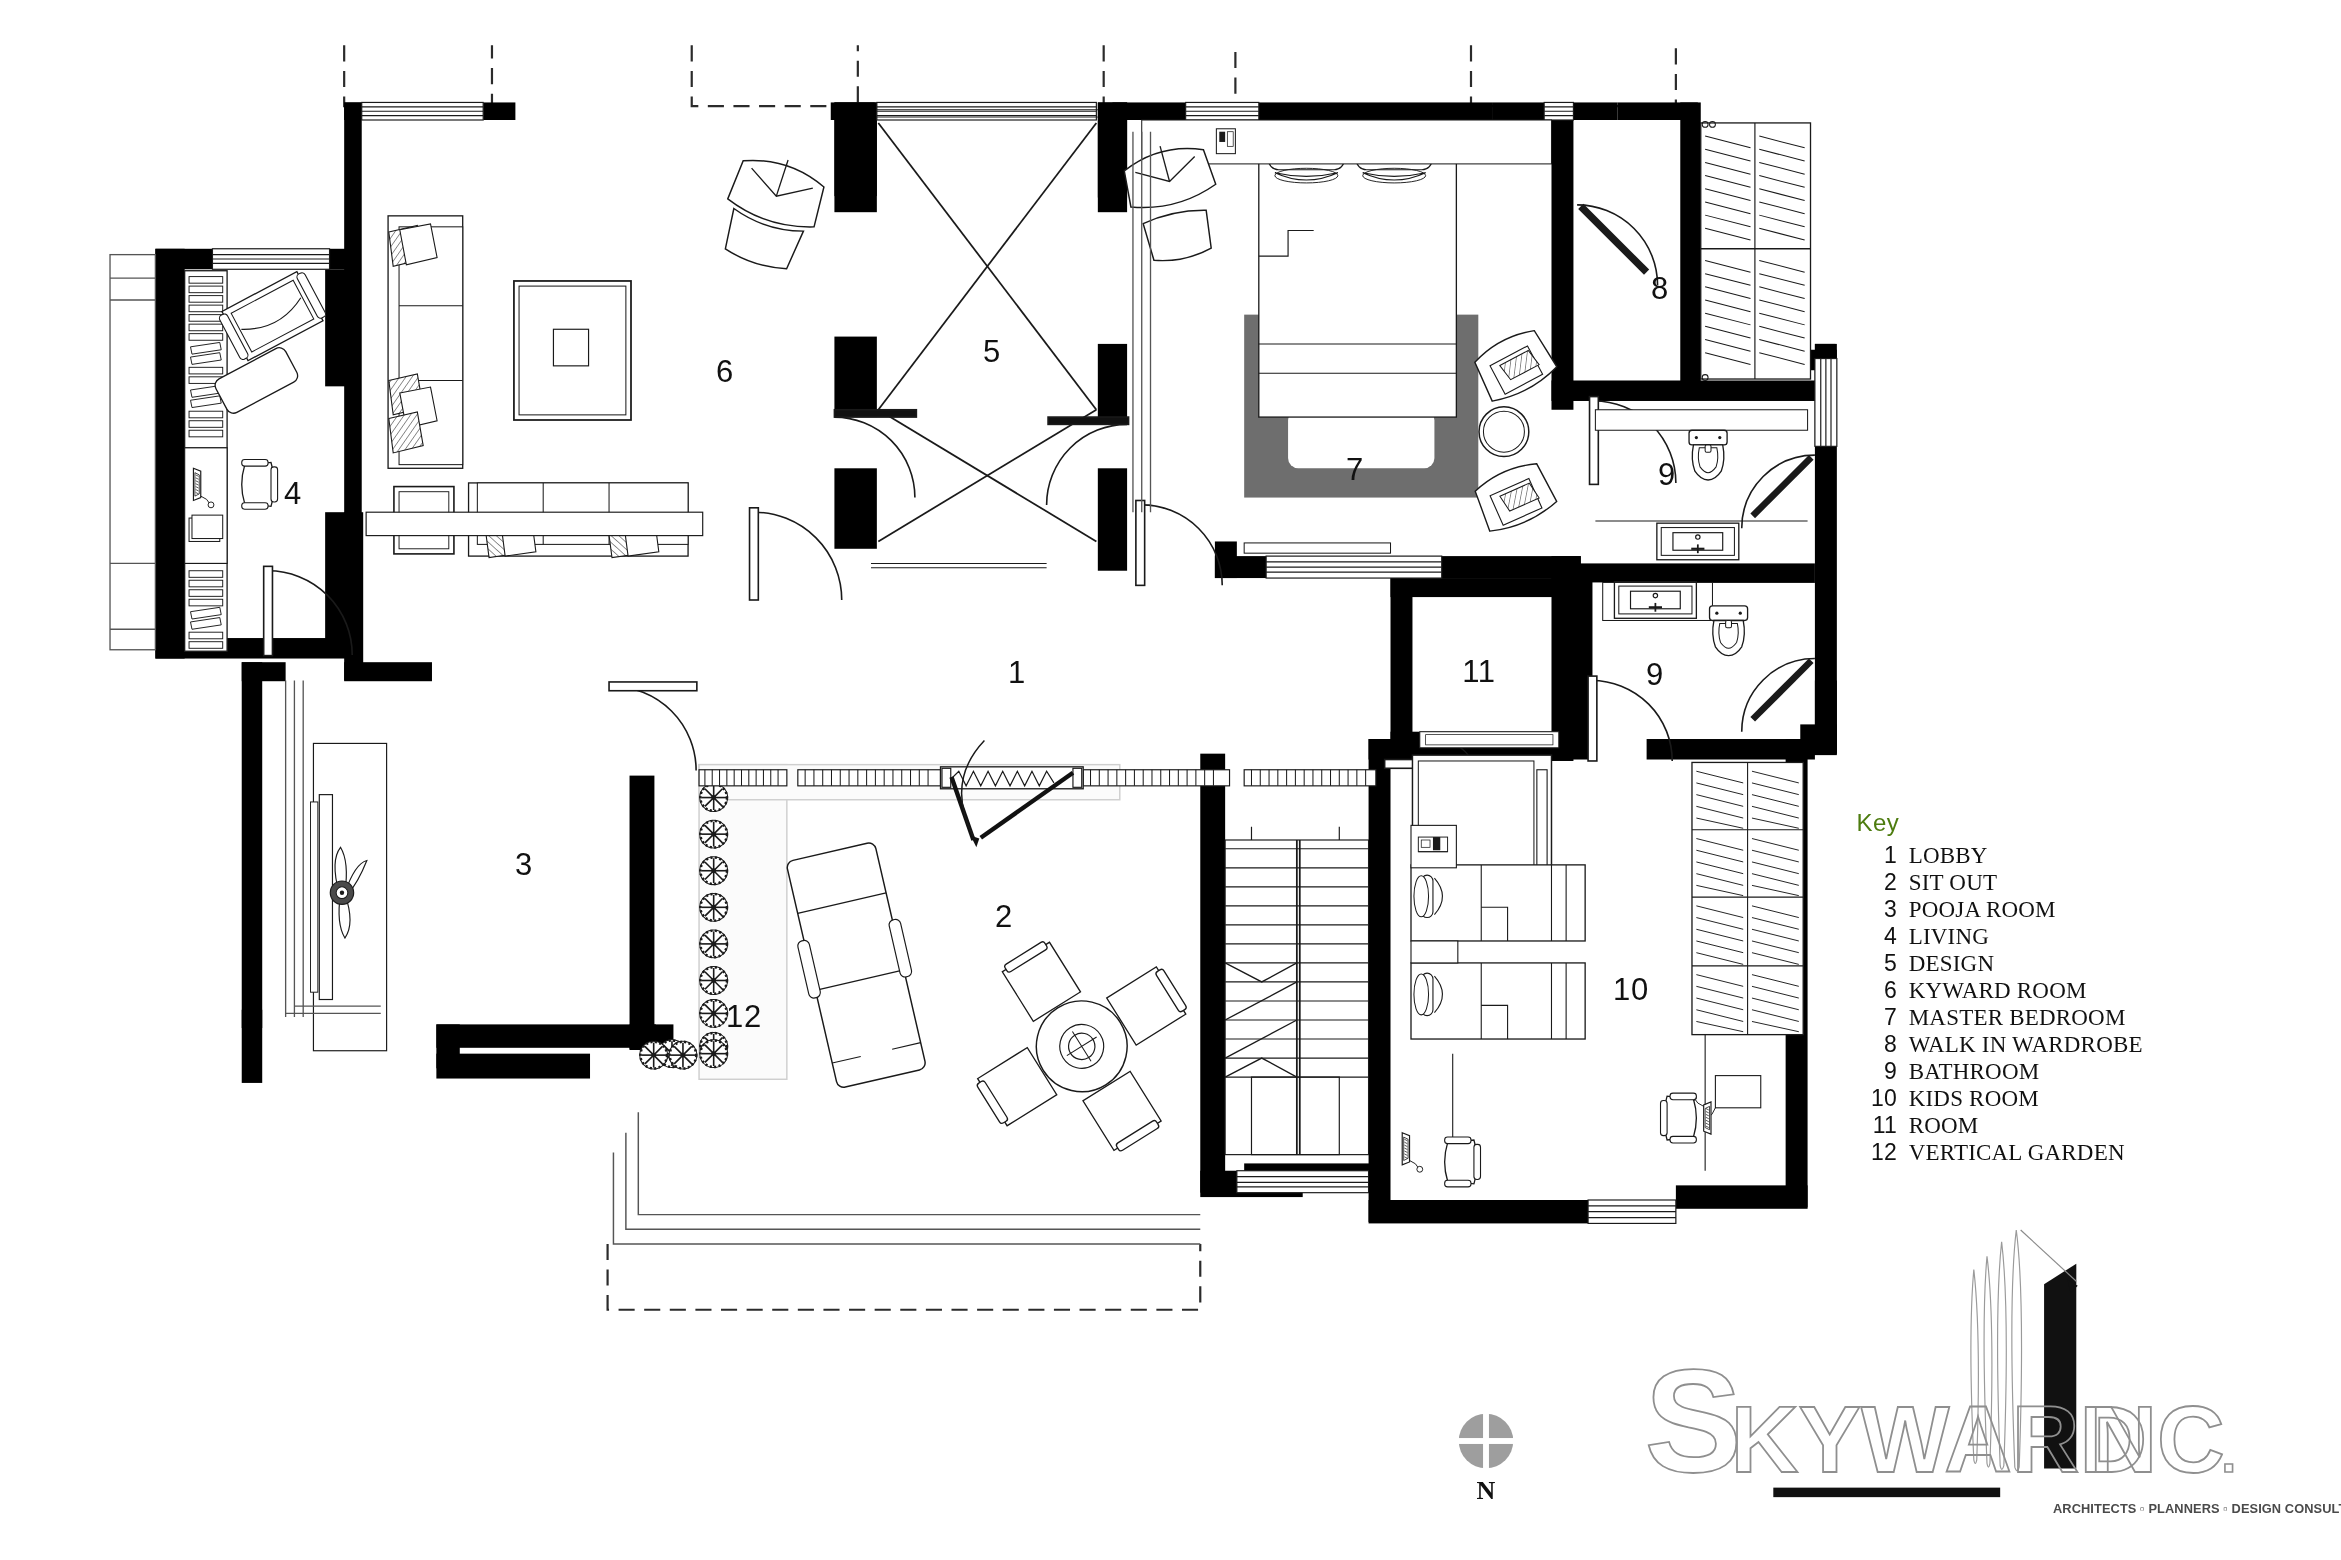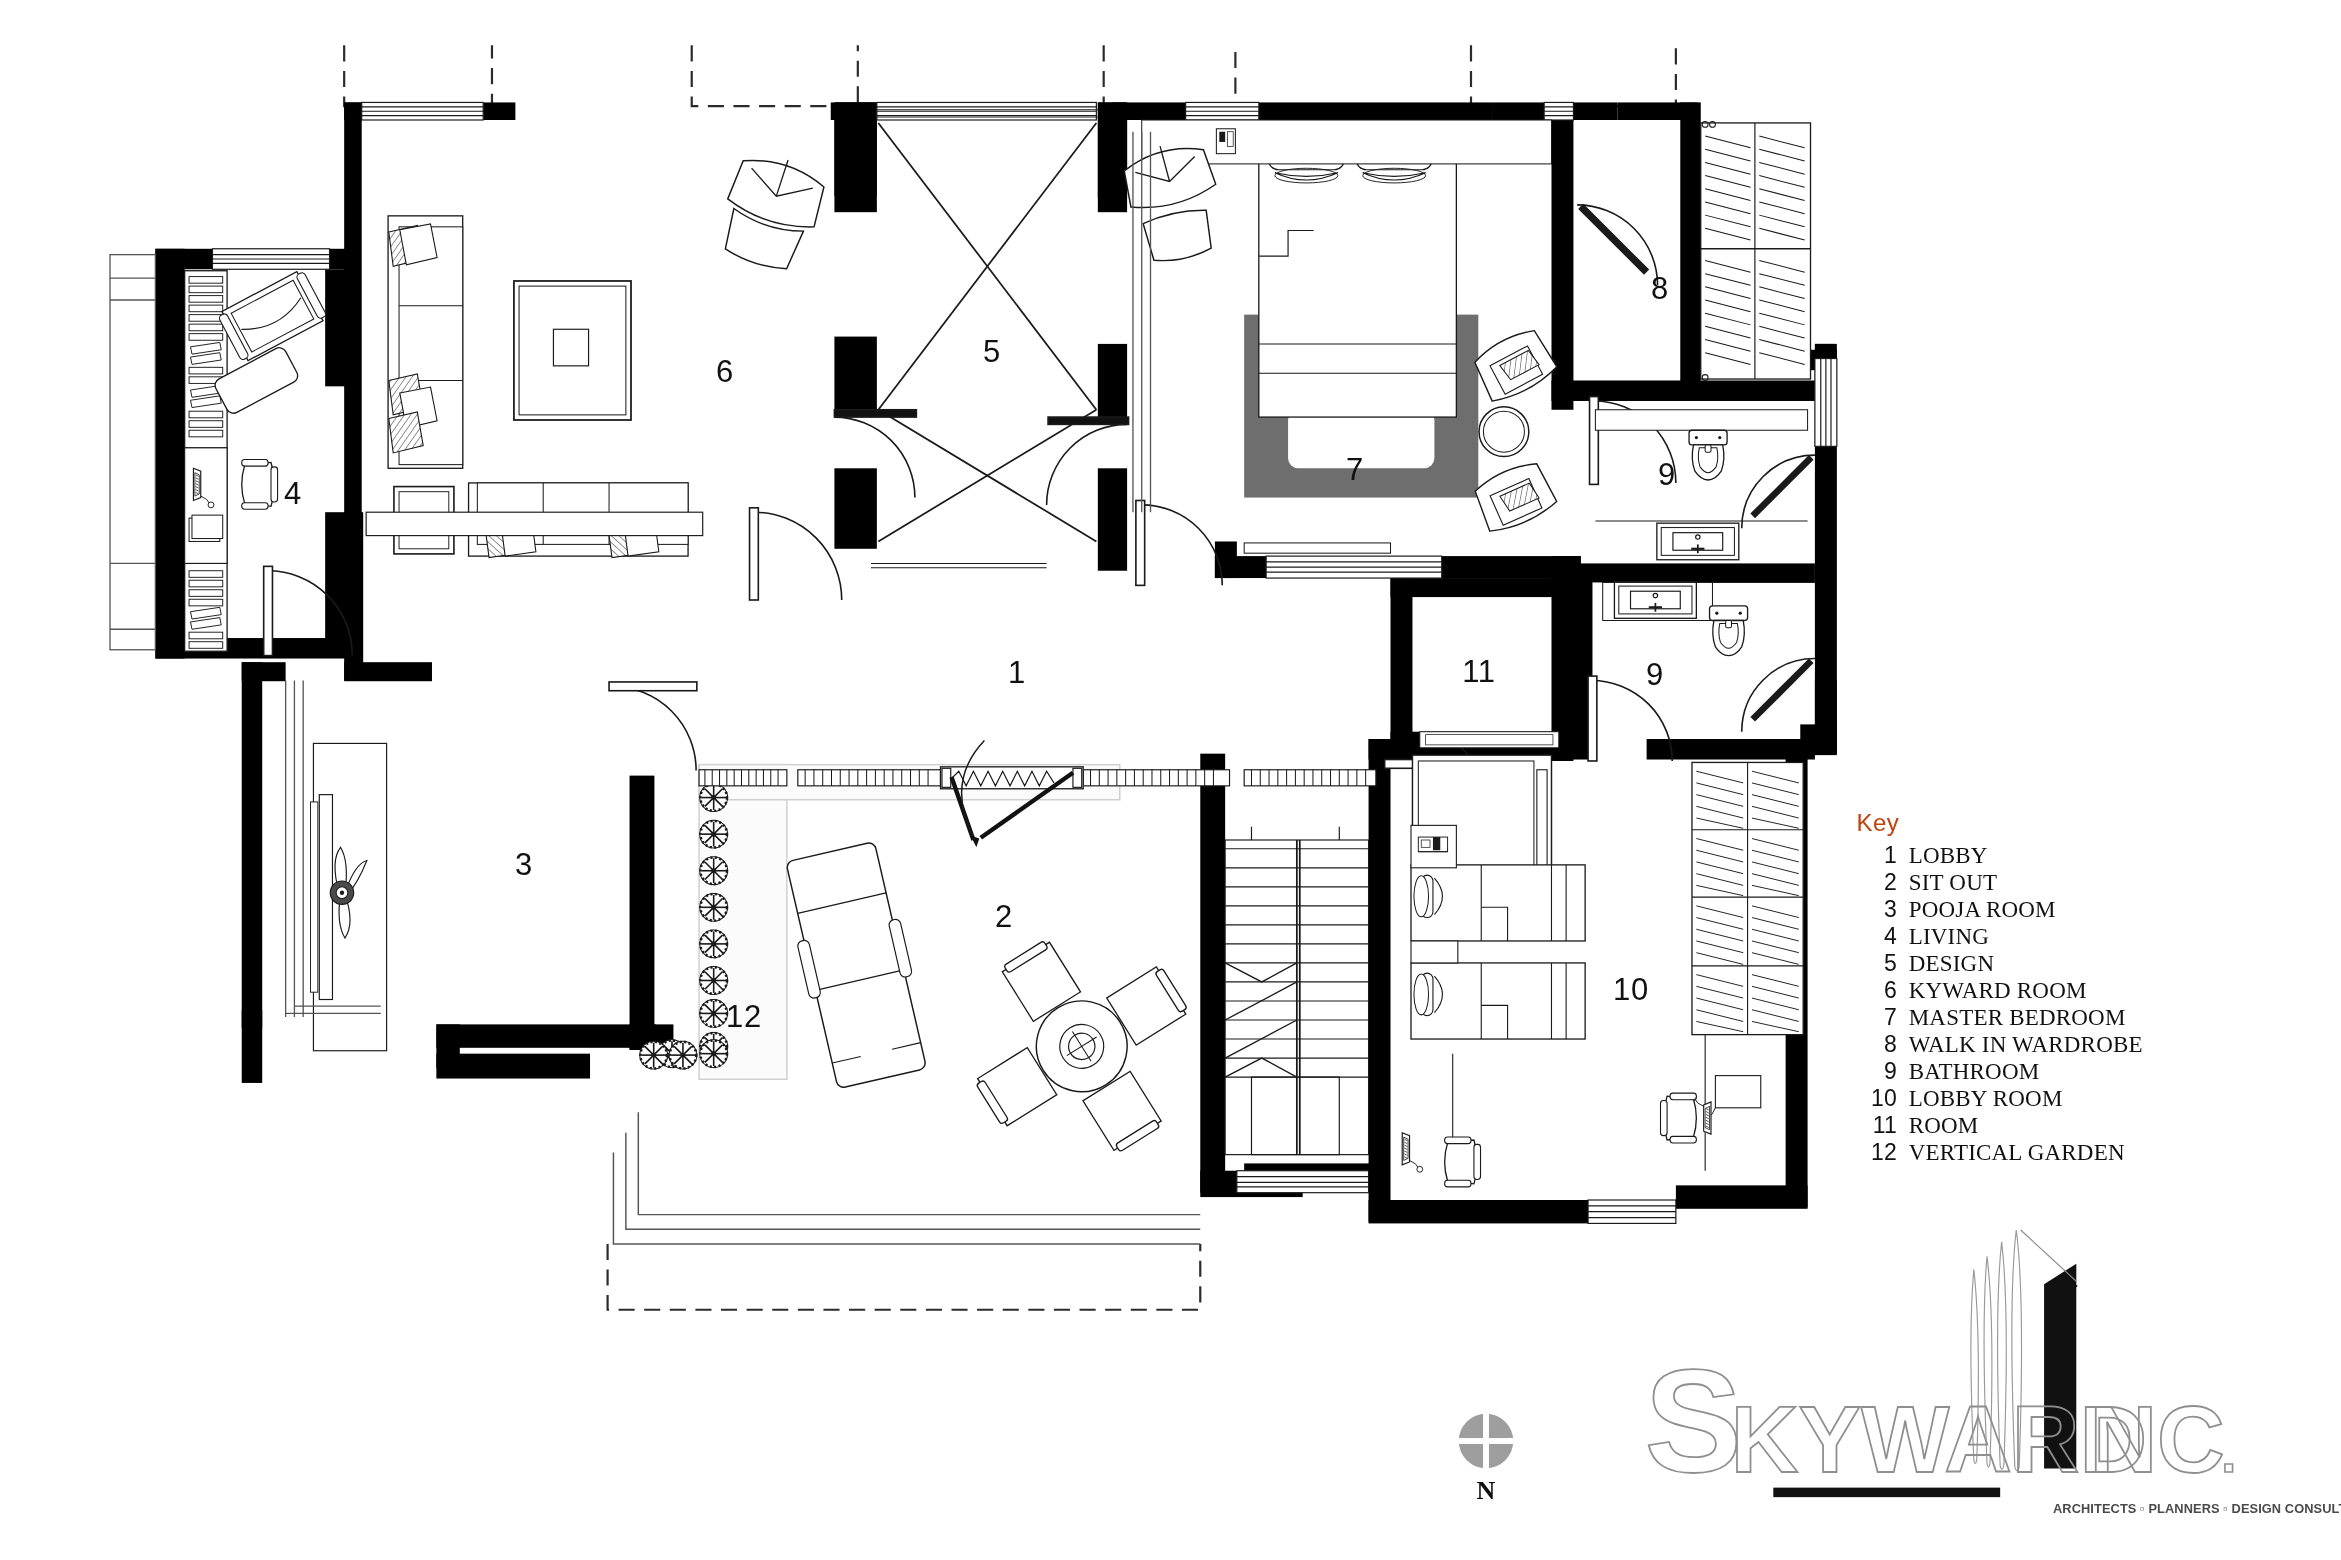--- a/index.html
+++ b/index.html
@@ -26,21 +26,21 @@
   }
   
   #key-block {
     position: absolute;
     left: 1855px;
     top: 809px;
     width: 307px;
   }
   #key-title {
     font-size: 24px;
-    color: #c2410c;
+    color: #4d7c0f;
     letter-spacing: 0.4px;
     margin-bottom: 5.1px;
     padding-left: 1.5px;
   }
   .key-row {
     display: flex;
     align-items: baseline;
     font-size: 23px;
     line-height: 27px;
     color: #111111;
@@ -951,21 +951,21 @@
         <div class="key-row">
           <span class="key-num">8</span>
           <span class="key-label">WALK IN WARDROBE</span>
         </div>
         <div class="key-row">
           <span class="key-num">9</span>
           <span class="key-label">BATHROOM</span>
         </div>
         <div class="key-row">
           <span class="key-num">10</span>
-          <span class="key-label">LOBBY ROOM</span>
+          <span class="key-label">KIDS ROOM</span>
         </div>
         <div class="key-row">
           <span class="key-num">11</span>
           <span class="key-label">ROOM</span>
         </div>
         <div class="key-row">
           <span class="key-num">12</span>
           <span class="key-label">VERTICAL GARDEN</span>
         </div>
       </div>

